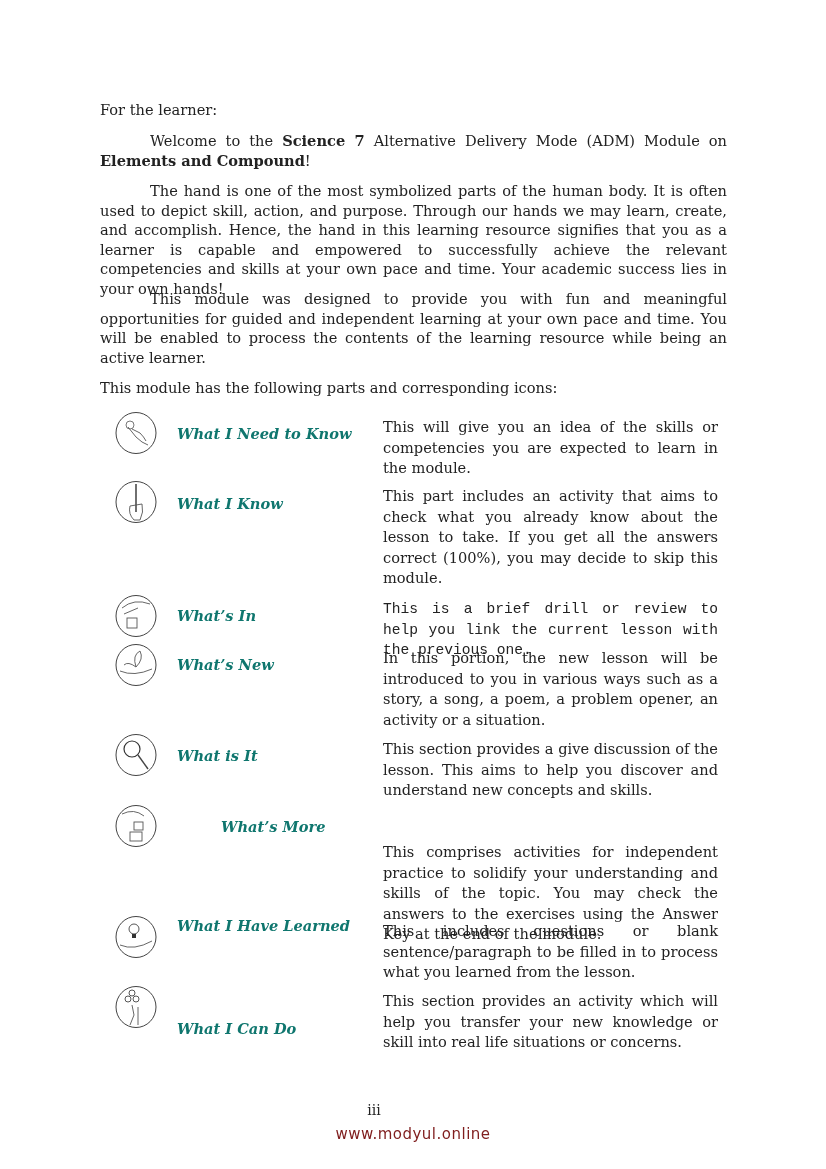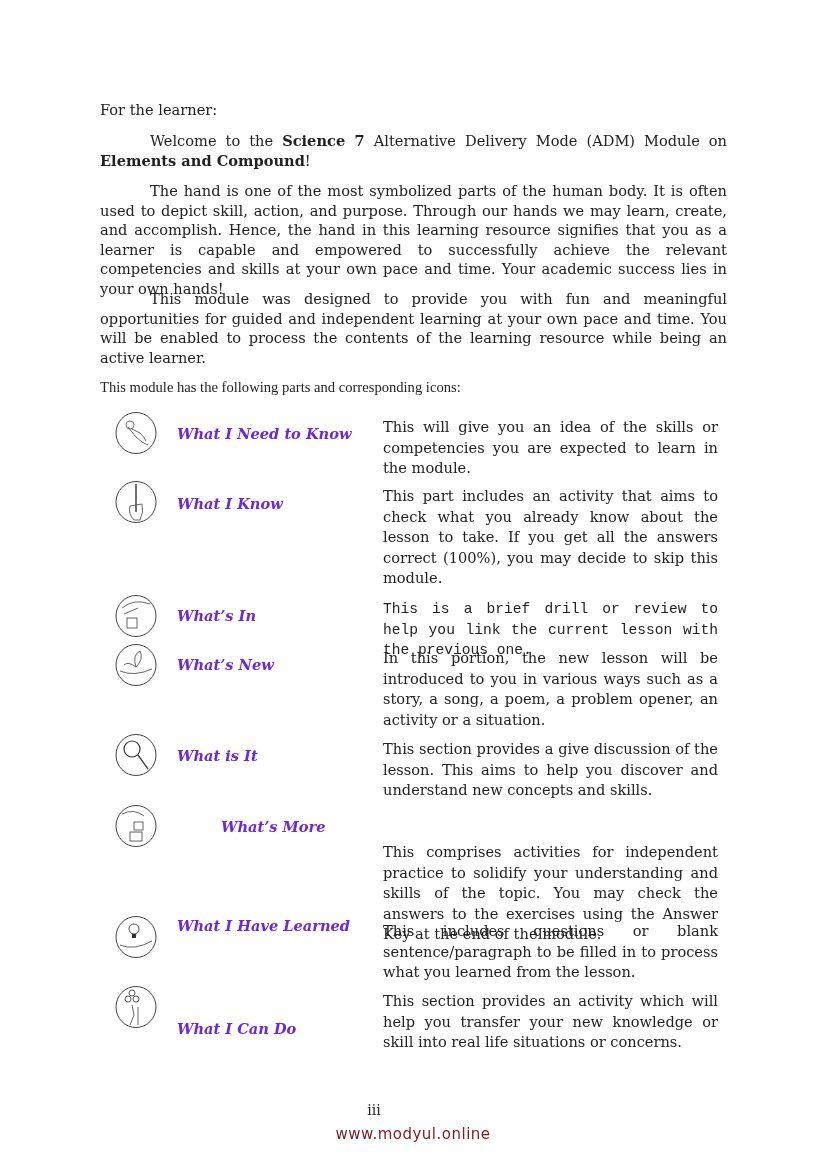--- a/index.html
+++ b/index.html
@@ -4,42 +4,42 @@
 <style>
   html, body { margin: 0; padding: 0; background: #ffffff; }
   body { width: 826px; height: 1169px; position: relative; overflow: hidden;
          font-family: "DejaVu Serif", "Liberation Serif", serif; color: #222; }
   .page { position: absolute; left: 100px; top: 0; width: 627px; }
   .p { font-size: 14.6px; line-height: 19.6px; text-align: justify; margin: 0; }
   .indent { text-indent: 50px; }
   .row { position: absolute; left: 0; width: 627px; }
   .icon { position: absolute; left: 14px; width: 44px; height: 44px; }
   .label { position: absolute; left: 77px; font-weight: bold; font-style: italic; font-size: 14.6px;
-           font-family: "DejaVu Serif", serif; color: #6d28d9; }
+           font-family: "DejaVu Serif", serif; color: #0f766e; }
   .desc { position: absolute; left: 283px; width: 335px; font-size: 14.6px; line-height: 20.6px;
           text-align: justify; margin: 0; }
   .pagenum { position: absolute; top: 1102px; left: 0; width: 748px; text-align: center; font-size: 14px; }
   .watermark { position: absolute; top: 1125px; left: 0; width: 826px; text-align: center;
                font-family: "DejaVu Sans", sans-serif; font-size: 15px; color: #7f1d1d; letter-spacing: 0.5px; }
   b { font-weight: bold; }
 </style>
 </head>
 <body>
 
 <div class="page">
 
   <p class="p" style="position:absolute; top:100px; width:627px;">For the learner:</p>
 
   <p class="p indent" style="position:absolute; top:131px; width:627px;"><span>Welcome to the </span><b>Science 7</b><span> Alternative Delivery Mode (ADM) Module on </span><b>Elements and Compound</b><span>!</span></p>
 
   <p class="p indent" style="position:absolute; top:181px; width:627px;">The hand is one of the most symbolized parts of the human body. It is often used to depict skill, action, and purpose. Through our hands we may learn, create, and accomplish. Hence, the hand in this learning resource signifies that you as a learner is capable and empowered to successfully achieve the relevant competencies and skills at your own pace and time. Your academic success lies in your own hands!</p>
 
   <p class="p indent" style="position:absolute; top:289px; width:627px;">This module was designed to provide you with fun and meaningful opportunities for guided and independent learning at your own pace and time. You will be enabled to process the contents of the learning resource while being an active learner.</p>
 
-  <p class="p" style="position:absolute; top:378px; width:627px;font-family:Liberation Serif, serif;">This module has the following parts and corresponding icons:</p>
+  <p class="p" style="position:absolute; top:378px; width:627px;">This module has the following parts and corresponding icons:</p>
 
   <div class="row" style="top:411px;">
     <svg class="icon" viewBox="0 0 44 44">
         <ellipse cx="22" cy="22" rx="20" ry="20.5" fill="none" stroke="#444" stroke-width="1"></ellipse>
         <circle cx="16" cy="14" r="4" fill="none" stroke="#555" stroke-width="0.8"></circle>
         <path d="M14 16 L22 26 Q28 32 34 34 M18 18 L26 22 Q30 26 32 30" fill="none" stroke="#555" stroke-width="0.9"></path>
       </svg>
     <span class="label" style="top:14px;">What I Need to Know</span>
     <p class="desc" style="top:6px;">This will give you an idea of the skills or competencies you are expected to learn in the module.</p>
   </div>

